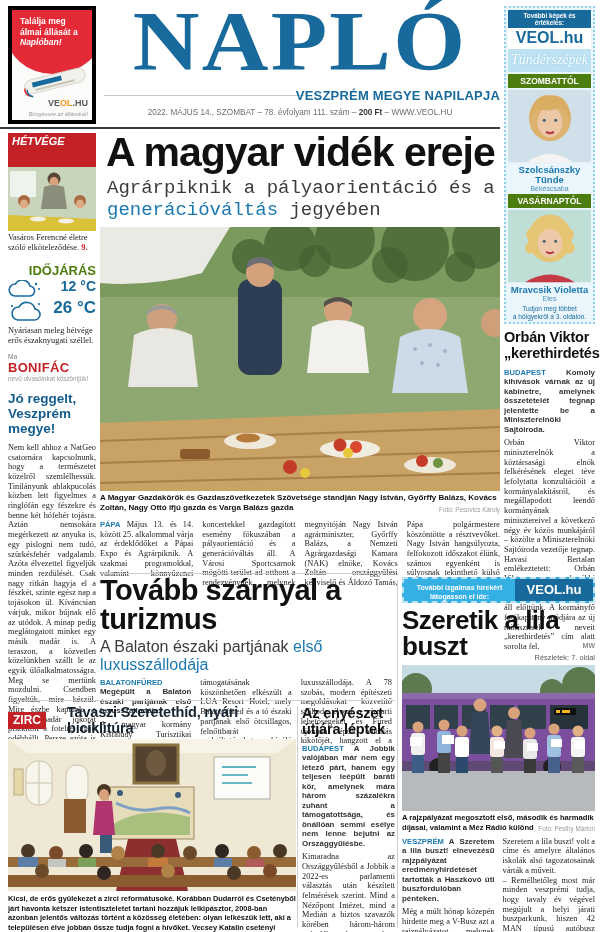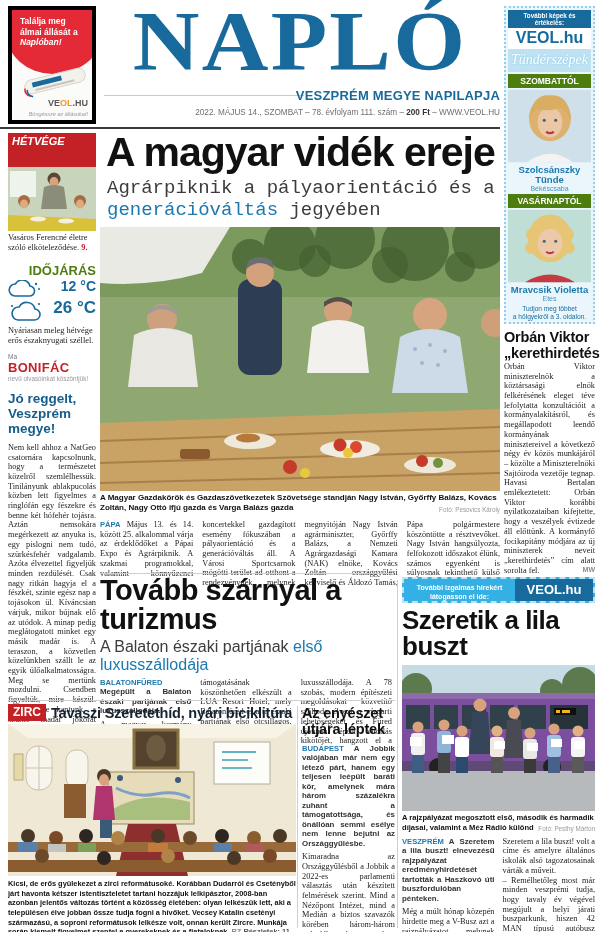--- a/index.html
+++ b/index.html
@@ -18,21 +18,21 @@
   .ad-brand { position:absolute; left:0; right:4px; top:88px; text-align:right; font-size:9px; font-weight:bold; color:#5a5a5a; }
   .ad-brand .o { color:#f7941d; }
   .ad-tag { position:absolute; left:0; right:4px; top:101px; text-align:right; font-size:5.5px; font-style:italic; color:#999; }
 
   .mast { left:100px; top:0px; width:400px; height:128px; }
   .mast-title { font-family:"Liberation Serif", serif; font-weight:bold; font-size:84px; line-height:1.0;
                 color:#176a9b; text-align:center; transform:scaleX(1.1); transform-origin:center; letter-spacing:2px; }
   .mast-subrow { position:absolute; left:0; right:0; top:88px; height:14px; }
   .mast-subline { position:absolute; left:4px; top:7px; width:200px; height:1px; background:#c9c9c9; }
   .mast-sub { position:absolute; right:0; top:0; font-size:13px; font-weight:bold; color:#176a9b; letter-spacing:.2px; }
-  .dateline { position:absolute; left:0; right:0; top:108px; text-align:right; font-size:8.2px; color:#6e6e6e; }
+  .dateline { position:absolute; left:0; right:0; top:108px; text-align:center; font-size:8.2px; color:#6e6e6e; }
   .dateline b { color:#333; }
   .top-rule { left:0px; top:127px; width:500px; height:2px; background:#3a3a3a; }
 
   
   .beauty { left:504px; top:6px; width:91px; height:318px; border:2px dotted #8fd0ec; background:#eaf6fc; padding:2px; }
   .b-head { background:#176a9b; color:#fff; font-size:6.3px; font-weight:bold; text-align:center; padding:2px 0; }
   .b-brand { text-align:center; font-size:16px; font-weight:bold; color:#176a9b; background:#fff; padding:1px 0 2px; }
   .b-script { text-align:center; font-family:"Liberation Serif", serif; font-style:italic; font-size:14px; color:#fff;
               background:#bfe2f3; padding:3px 0 4px; text-shadow:0 0 2px #7fc4e6; }
   .b-band { background:#4d7c0f; color:#fff; font-weight:bold; font-size:8.5px; text-align:center; padding:2px 0; margin-top:2px; }
@@ -102,21 +102,21 @@
   .bus { left:402px; top:607px; width:193px; }
   .h2b { font-size:26px; font-weight:bold; letter-spacing:-0.5px; color:#111; line-height:1.0; }
   .bus-photo { width:193px; height:146px; display:block; margin-top:6px; }
   .bus .cap { font-size:7.6px; }
 
   
   .zirc-rule { left:8px; top:700px; width:387px; height:1px; }
   .vrule1 { left:297px; top:706px; width:1px; height:222px; }
   .vrule2 { left:397px; top:580px; width:1px; height:348px; }
   .zirc { left:8px; top:704px; width:288px; }
-  .zirc-head { display:flex; align-items:center; gap:5px; }
+  .zirc-head { display:flex; align-items:center; gap:21px; }
   .zirc-tag { background:#c42127; color:#fff; font-weight:bold; font-size:12px; padding:1px 5px 2px; }
   .zirc-title { font-size:14.5px; font-weight:bold; color:#16222e; letter-spacing:-0.2px; }
   .zirc-photo { width:288px; height:152px; display:block; margin-top:3px; }
   .zirc-cap { font-size:7.4px; font-weight:bold; line-height:1.3; margin-top:3px; color:#111; }
   .zirc-cap .sig2 { color:#8a8a8a; }
   .zirc-cap .pgref { color:#555; }
 
   
   .jobbik { left:302px; top:706px; width:93px; }
 
@@ -319,20 +319,21 @@
     <div class="h2sub"><span>A Balaton északi partjának </span><span class="hl-blue">első luxusszállodája</span></div>
     <div class="cols3">
       <p class="lead"><span class="city-tag">BALATONFÜRED</span> <span>Megépült a Balaton északi partjának első luxusszállodája.</span></p>
       <p class="btxt"><span>A magyar kormány Kisfaludy Turisztikai Fejlesztési Programja támogatásának köszönhetően elkészült a LUA Resort Hotel, mely Balatonfüred és a tó északi partjának első ötcsillagos, felnőttbarát szolgáltatásokat kínáló luxusszállodája. A 78 szobás, modern építészeti megoldásokat közvetítő szálloda élvezi a vízparti lehetőségeket és Füred újonnan épült vitorlás kikötőjét, hangzott el a tegnapi ünnepélyes bemutatón. A szálloda május 16-tól fogadja a vendégeket. Kontrát Károly államtitkár, országgyűlési képviselő méltatta a tájba illő, szolidan elegáns szállodát és hazánk legfőbb turisztikai vonzerejének nevezte a Balatont.</span> </p>
 
     </div>
   </div>
 
   <div class="abs orban">
     <div class="h3"><span>Orbán Viktor</span><br><span>„kerethirdetése”</span></div>
+    <p class="lead"><span class="city-tag">BUDAPEST</span> <span>Komoly kihívások várnak az új kabinetre, amelynek összetételét tegnap jelentette be a Miniszterelnöki Sajtóiroda.</span></p>
     <p class="btxt"><span>Orbán Viktor miniszterelnök a köztársasági elnök felkérésének eleget téve lefolytatta konzultációit a kormányalakításról, és megállapodott leendő kormányának minisztereivel a következő négy év közös munkájáról – közölte a Miniszterelnöki Sajtóiroda vezetője tegnap. Havasi Bertalan emlékeztetett: Orbán Viktor korábbi nyilatkozataiban kifejtette, hogy a veszélyek évtizede áll előttünk. A kormányfő focikapitány módjára az új miniszterek neveit „kerethirdetés” cím alatt sorolta fel.</span> <span class="sig">MW</span></p>
     <p class="cont">Részletek: 7. oldal</p>
   </div>
 
   <div class="abs banner">
     <div class="banner-txt"><span>További izgalmas hírekért</span><br><span>látogasson el ide:</span></div>
     <div class="banner-brand">VEOL.hu</div>
   </div>
 
   <div class="abs bus">

